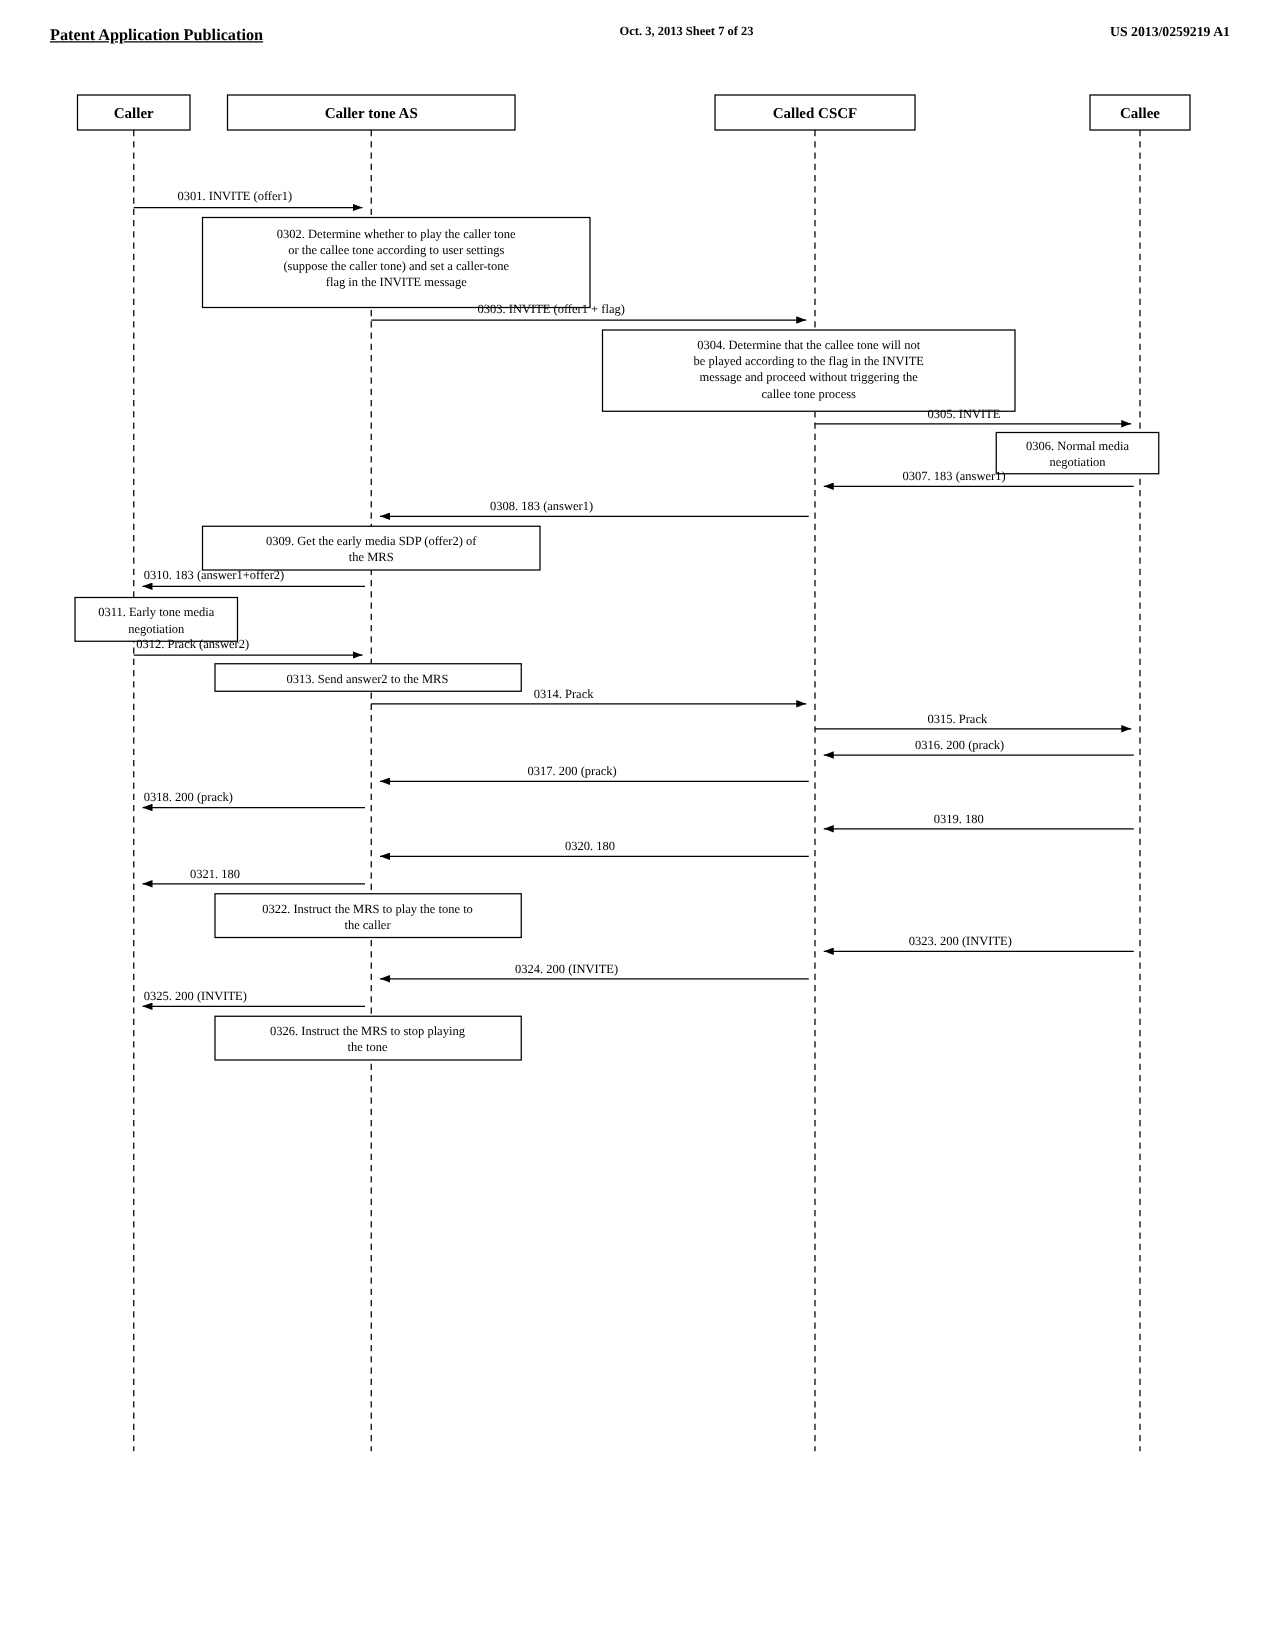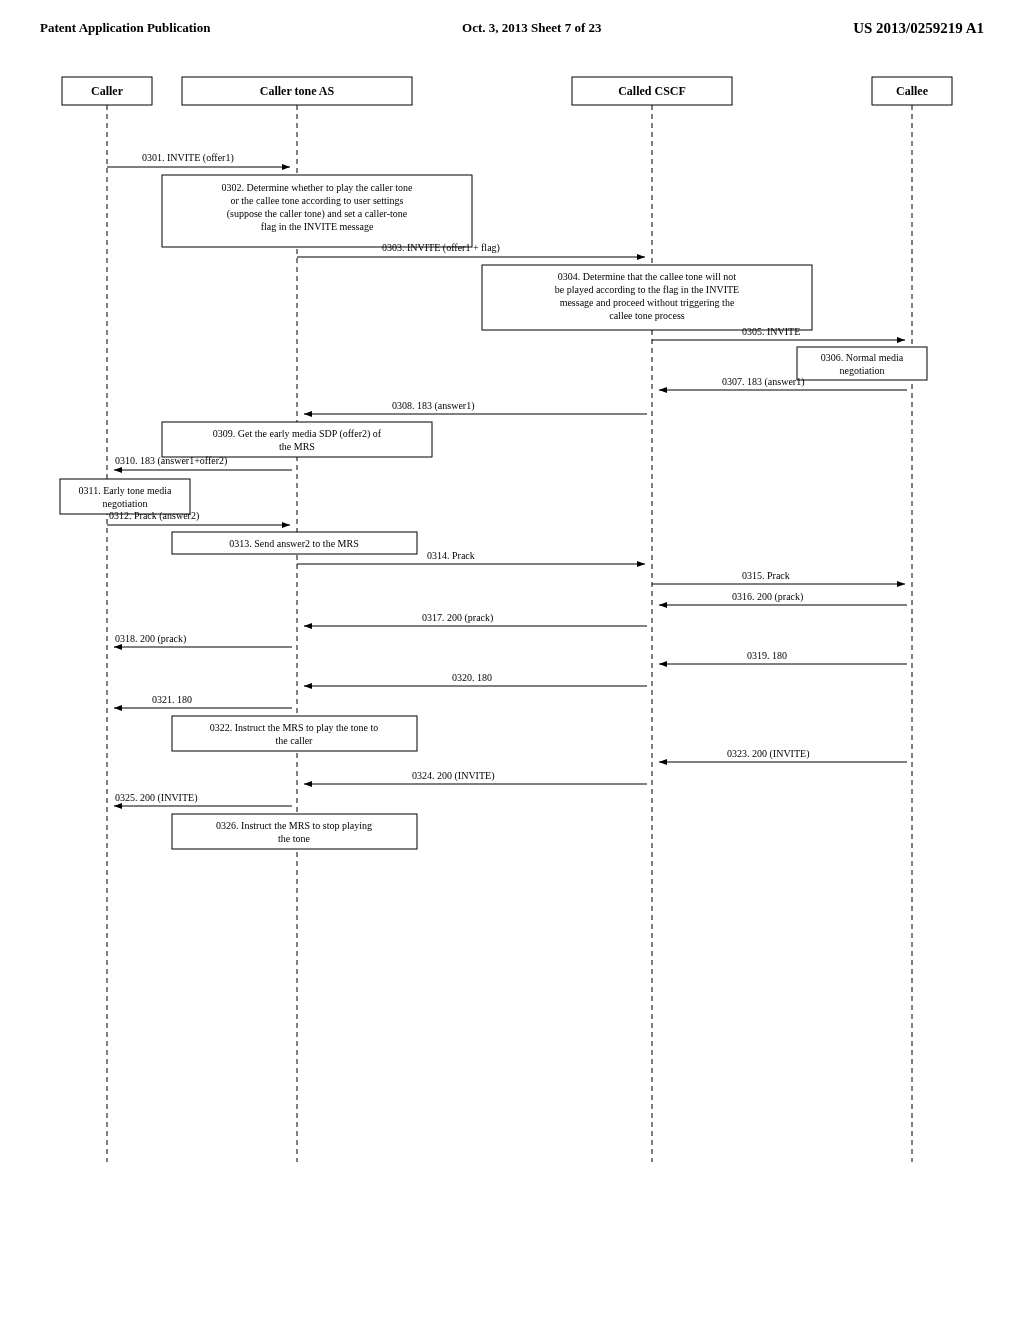--- a/index.html
+++ b/index.html
@@ -23,30 +23,31 @@
       display: flex;
       justify-content: space-between;
       align-items: flex-start;
       margin-bottom: 10px;
       padding-bottom: 5px;
     }
 
     .header-left {
       font-size: 13px;
       font-weight: bold;
+      text-decoration: underline;
     }
 
     .header-center {
-      font-size: 13px;
+      font-size: 10px;
       font-weight: bold;
       text-align: center;
     }
 
     .header-right {
-      font-size: 15px;
+      font-size: 11px;
       font-weight: bold;
       text-align: center;
     }
 
     .diagram-area {
       position: relative;
       width: 940px;
       margin: 30px auto 0 auto;
       height: 1160px;
     }

